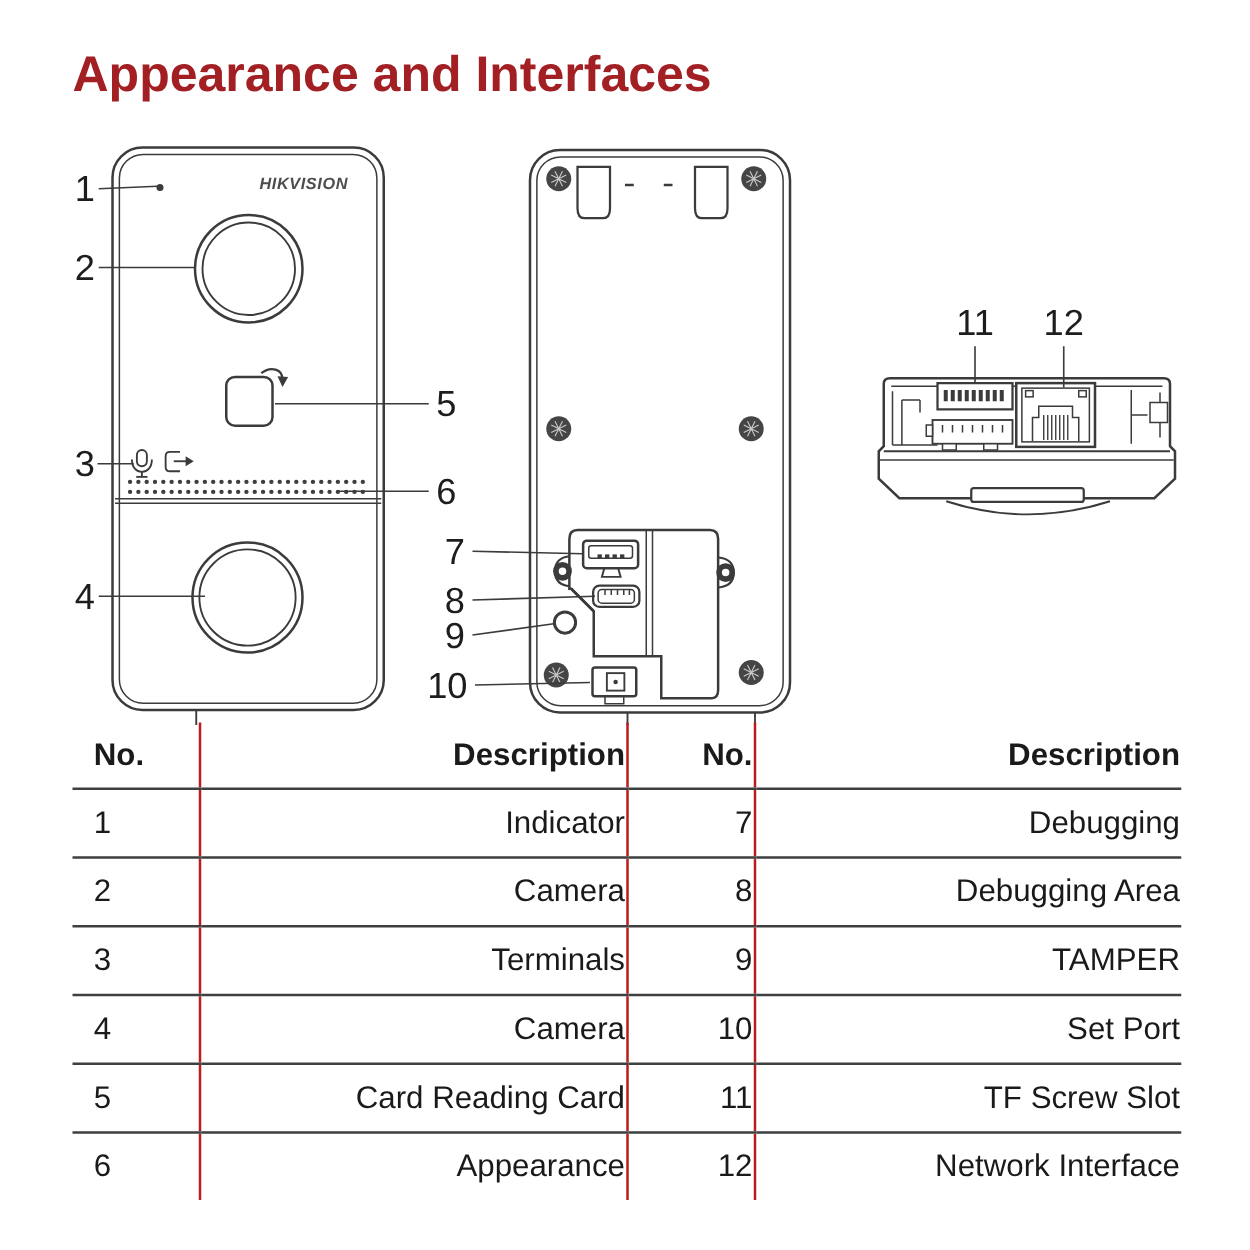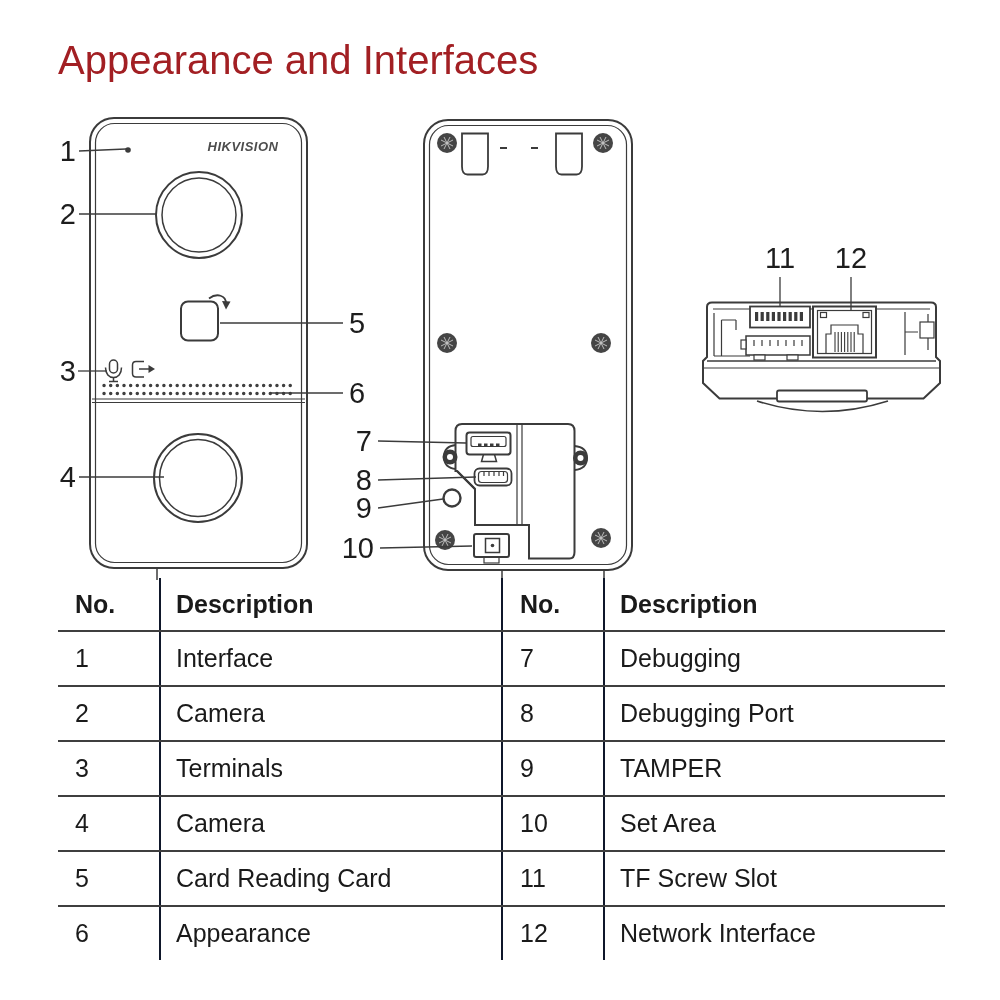--- a/index.html
+++ b/index.html
@@ -2,21 +2,21 @@
 <html><head>
 <meta charset="utf-8">
 <style>
   html,body{margin:0;padding:0;background:#e9e9e9;}
   .page{
     position:relative;width:1000px;height:1000px;background:#ffffff;
     font-family:"Liberation Sans", sans-serif;overflow:hidden;
   }
   .title{
     position:absolute;left:58px;top:38px;
-    font-size:40px;font-weight:normal;color:#a21f23;letter-spacing:0px;
+    font-size:40px;font-weight:bold;color:#a21f23;letter-spacing:0px;
   }
   .diagram{position:absolute;left:0;top:100px;width:1000px;height:480px;}
 
   
   .s2  {stroke:#3b3b3b;stroke-width:2;fill:#fff;}
   .s2n {stroke:#3b3b3b;stroke-width:2;fill:none;}
   .s18 {stroke:#3b3b3b;stroke-width:1.8;fill:#fff;}
   .s18n{stroke:#3b3b3b;stroke-width:1.8;fill:none;}
   .s15 {stroke:#3b3b3b;stroke-width:1.5;fill:none;}
   .s12 {stroke:#3b3b3b;stroke-width:1.2;fill:none;}
@@ -32,21 +32,21 @@
     position:absolute;left:58px;top:578px;width:887px;
     border-collapse:collapse;table-layout:fixed;
   }
   .spec-table th,.spec-table td{
     font-size:25px;color:#1a1a1a;vertical-align:middle;
     padding:0 1px 0 15px;white-space:nowrap;overflow:hidden;
     height:53px;text-align:left;font-weight:normal;
   }
   .spec-table tr.hdr th{font-weight:bold;height:52px;}
   .spec-table tr:not(.last) th,.spec-table tr:not(.last) td{border-bottom:2.4px solid #3f3f3f;}
-  .spec-table .vline{border-left:2px solid #0f172a;}
+  .spec-table .vline{border-left:2px solid #b91c1c;text-align:right;}
   .spec-table .no-col{padding-left:17px;}
   col.c-no{width:102px;} col.c-desc1{width:342px;} col.c-no2{width:102px;} col.c-desc2{width:341px;}
 </style>
 </head>
 <body>
 
 <div class="page">
 
   <div class="title">Appearance and Interfaces</div>
 
@@ -271,41 +271,41 @@
       </colgroup>
     <tbody>
         <tr class="hdr">
       <th class="no-col">No.</th>
       <th class="vline">Description</th>
       <th class="vline no-col">No.</th>
       <th class="vline">Description</th>
     </tr>
     <tr>
       <td class="no-col">1</td>
-      <td class="vline">Interface</td>
+      <td class="vline">Indicator</td>
       <td class="vline no-col">7</td>
       <td class="vline">Debugging</td>
     </tr>
     <tr>
       <td class="no-col">2</td>
       <td class="vline">Camera</td>
       <td class="vline no-col">8</td>
-      <td class="vline">Debugging Port</td>
+      <td class="vline">Debugging Area</td>
     </tr>
     <tr>
       <td class="no-col">3</td>
       <td class="vline">Terminals</td>
       <td class="vline no-col">9</td>
       <td class="vline">TAMPER</td>
     </tr>
     <tr>
       <td class="no-col">4</td>
       <td class="vline">Camera</td>
       <td class="vline no-col">10</td>
-      <td class="vline">Set Area</td>
+      <td class="vline">Set Port</td>
     </tr>
     <tr>
       <td class="no-col">5</td>
       <td class="vline">Card Reading Card</td>
       <td class="vline no-col">11</td>
       <td class="vline">TF Screw Slot</td>
     </tr>
     <tr class="last">
       <td class="no-col">6</td>
       <td class="vline">Appearance</td>

